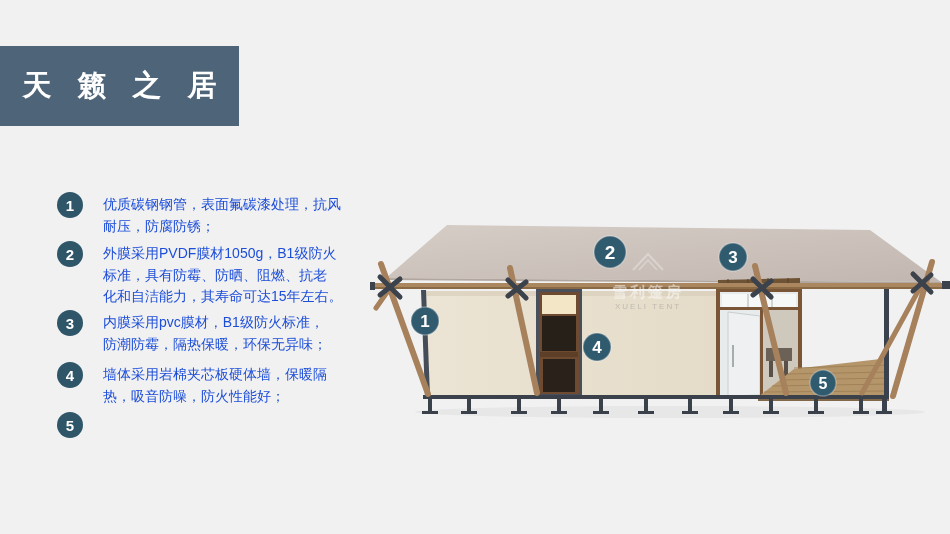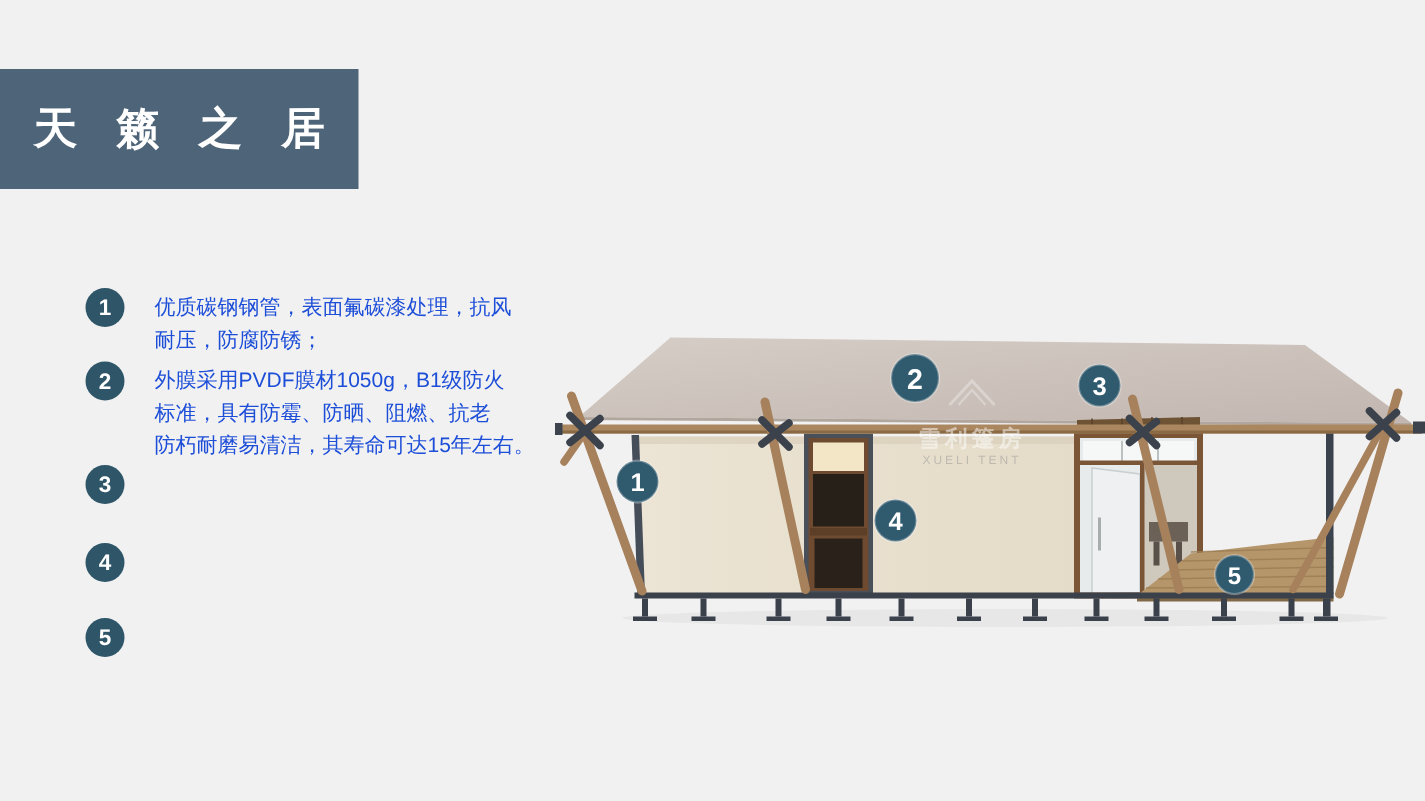--- a/index.html
+++ b/index.html
@@ -47,27 +47,31 @@
 
   <div class="feature" style="top:192px;">
     <div class="num">1</div>
     <div class="txt">优质碳钢钢管，表面氟碳漆处理，抗风
 耐压，防腐防锈；</div>
   </div>
   <div class="feature" style="top:241px;">
     <div class="num">2</div>
     <div class="txt">外膜采用PVDF膜材1050g，B1级防火
 标准，具有防霉、防晒、阻燃、抗老
-防朽耐磨易清洁，其寿命可达15年左右。</div>
+化和自洁能力，其寿命可达15年左右。</div>
   </div>
   <div class="feature" style="top:310px;">
     <div class="num">3</div>
+    <div class="txt">内膜采用pvc膜材，B1级防火标准，
+防潮防霉，隔热保暖，环保无异味；</div>
   </div>
   <div class="feature" style="top:362px;">
     <div class="num">4</div>
+    <div class="txt">墙体采用岩棉夹芯板硬体墙，保暖隔
+热，吸音防噪，防火性能好；</div>
   </div>
   <div class="feature" style="top:412px;">
     <div class="num">5</div>
   </div>
 
   <figure class="figure" style="margin:0;">
     <svg viewBox="0 0 580 212">
       <defs>
         <linearGradient id="roofGrad" x1="0" y1="0" x2="1" y2="1">
           <stop offset="0" stop-color="#d6cdc7"></stop>

